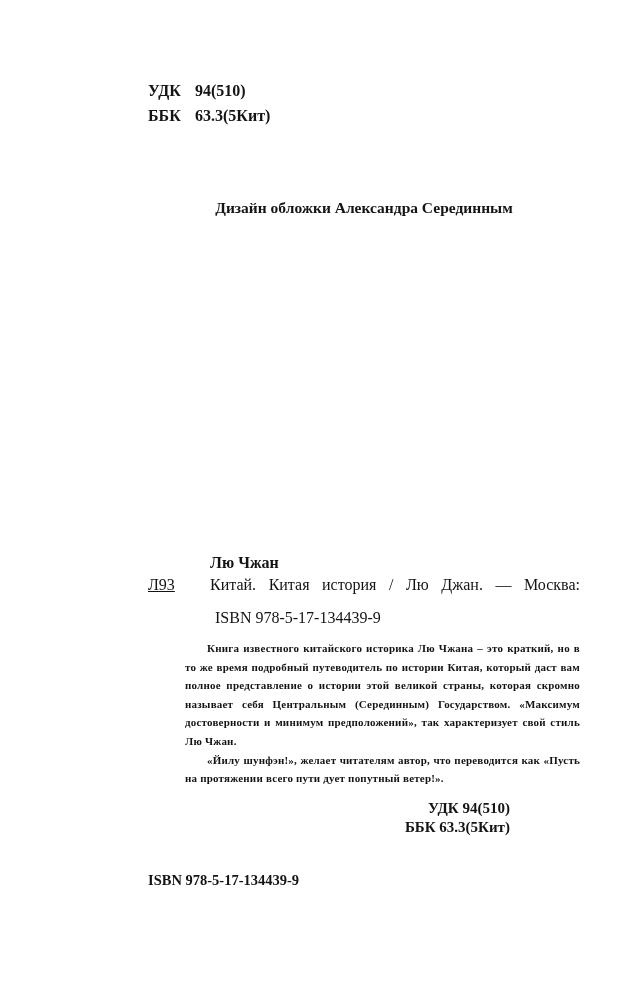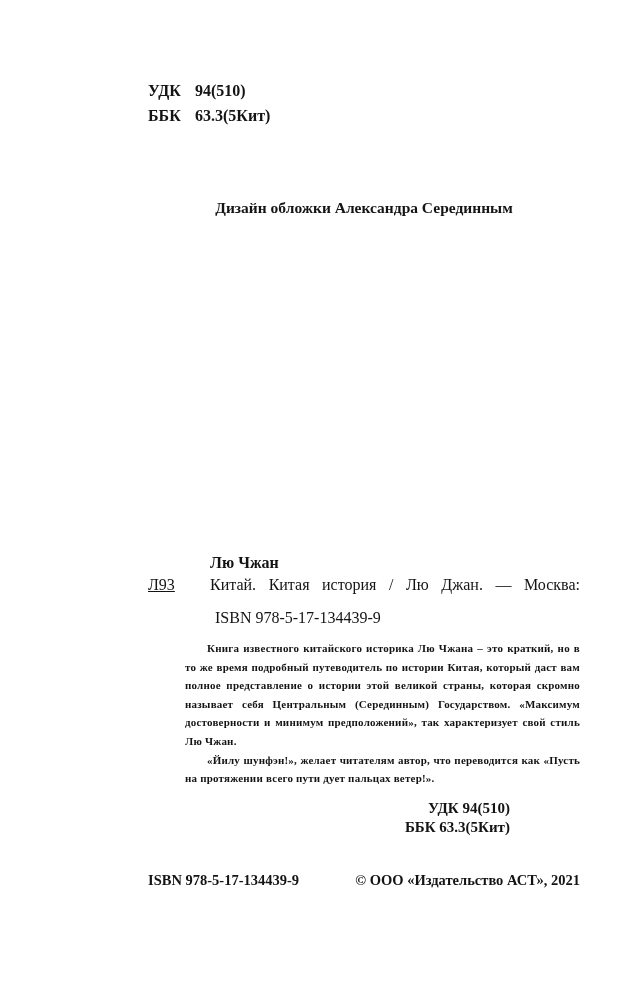--- a/index.html
+++ b/index.html
@@ -123,25 +123,24 @@
   <div class="cover-design">Дизайн обложки Александра Серединным</div>
 
   <div class="catalog">
     <div class="author">Лю Чжан</div>
     <div class="bib">
       <span class="entry-code">Л93</span>
       <div class="bib-line1">Китай. Китая история / Лю Джан. — Москва:</div>
     </div>
     <div class="isbn-mid">ISBN 978-5-17-134439-9</div>
     <div class="annotation">Книга известного китайского историка Лю Чжана – это краткий, но в то же время подробный путеводитель по истории Китая, который даст вам полное представление о истории этой великой страны, которая скромно называет себя Центральным (Серединным) Государством. «Максимум достоверности и минимум предположений», так характеризует свой стиль Лю Чжан.</div>
-    <div class="annotation">«Йилу шунфэн!», желает читателям автор, что переводится как «Пусть на протяжении всего пути дует пальцах ветер!».</div>
+    <div class="annotation">«Йилу шунфэн!», желает читателям автор, что переводится как «Пусть на протяжении всего пути дует попутный ветер!».</div>
     <div class="cls-right">
       <div><span>УДК</span> <span>94(510)</span></div>
       <div><span>ББК</span> <span>63.3(5Кит)</span></div>
     </div>
   </div>
 
   <div class="bottom-row">
     <span>ISBN 978-5-17-134439-9</span>
-    <span>© ООО «Издательство АСТ», 2021</span>
   </div>
 
 </div>
 
 </body></html>

